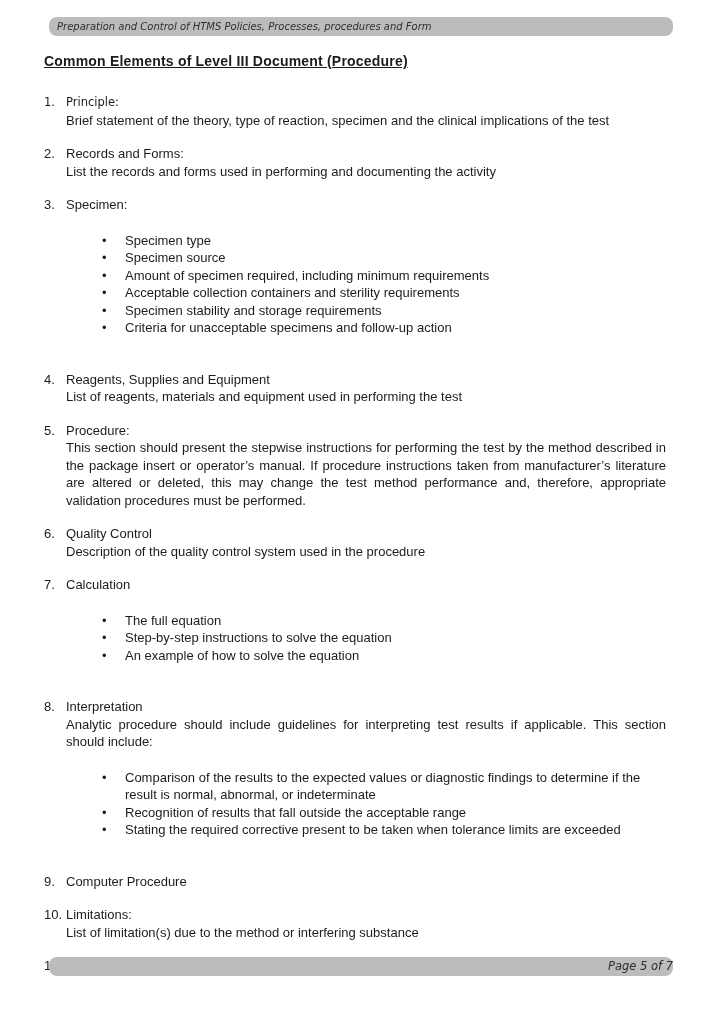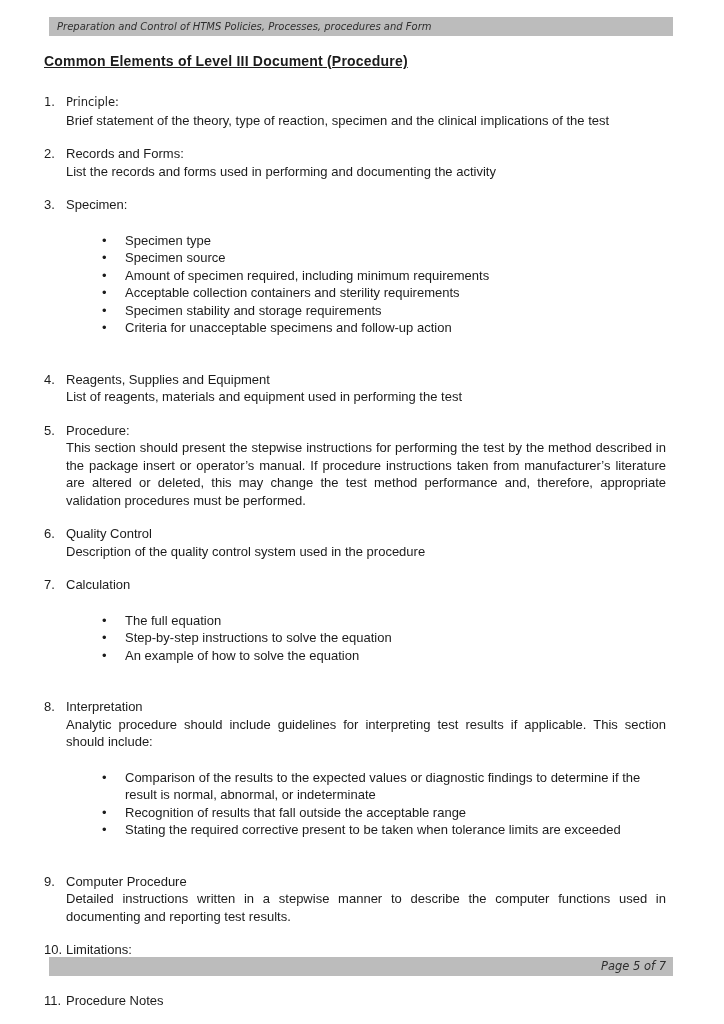--- a/index.html
+++ b/index.html
@@ -18,36 +18,37 @@
     color: var(--ink);
     position: relative;
     overflow: hidden;
   }
   .band {
     position: absolute;
     left: 49px;
     right: 51px;
     height: 19px;
     background: var(--band-bg);
+    border-radius: 8px;
   }
   .header-band { top: 17px; }
   .header-band .band-text {
     display: block;
     padding-left: 8px;
     line-height: 19px;
     font-family: "DejaVu Sans", sans-serif;
     font-style: italic;
     font-size: 10px;
     color: #2e2e2e;
     white-space: nowrap;
   }
   .footer-band { top: 957px; text-align: right; }
   .footer-band .band-text {
     display: block;
-    padding-right: 7px;
+    padding-right: 0;
     line-height: 19px;
     font-family: "DejaVu Sans", sans-serif;
     font-style: italic;
     font-size: 11.5px;
     color: #2e2e2e;
     white-space: nowrap;
   }
   .content {
     position: absolute;
     top: 52px;
@@ -204,21 +205,20 @@
             <span class="bullet-text">Stating the required corrective present to be taken when tolerance limits are exceeded</span>
           </li>
       </ul>
     </div>
   </div>
 
   <div class="item">
     <span class="num">9.</span>
     <div class="item-content">
       <div class="item-heading">Computer Procedure</div>
-      <div class="item-body">Detailed instructions written in a stepwise manner to describe the computer functions used in documenting and reporting test results.</div>
     </div>
   </div>
 
   <div class="item">
     <span class="num">10.</span>
     <div class="item-content">
       <div class="item-heading">Limitations:</div>
       <div class="item-body">List of limitation(s) due to the method or interfering substance</div>
     </div>
   </div>

